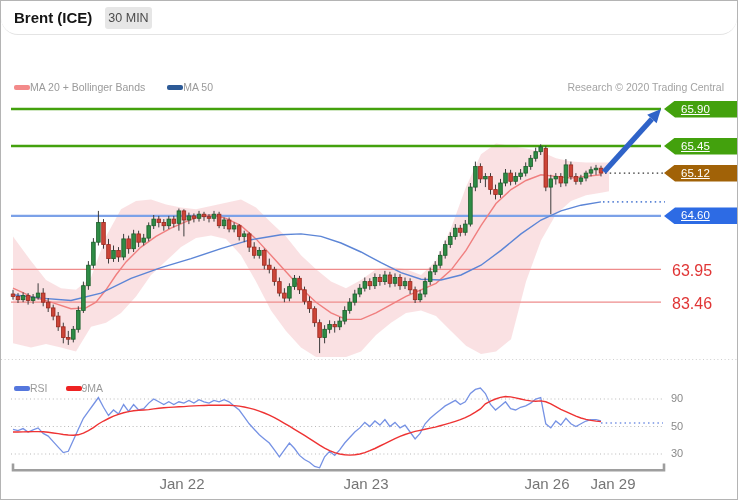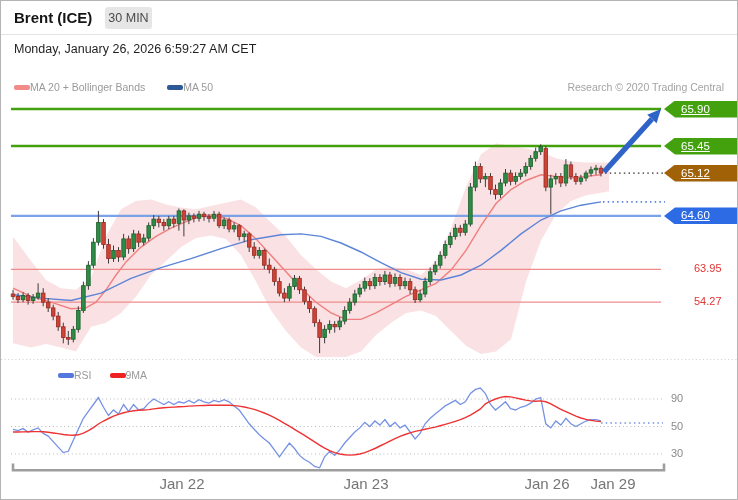--- a/index.html
+++ b/index.html
@@ -1,50 +1,49 @@
 <!DOCTYPE html>
 <html><head>
 <meta charset="utf-8">
 <style>
   html,body{margin:0;padding:0;background:#f4f4f4;}
   #app{position:relative;width:738px;height:500px;background:#fff;border:1px solid #b4b4b4;
        box-sizing:border-box;font-family:"Liberation Sans",sans-serif;overflow:hidden;}
   .header{position:absolute;top:0;left:0;right:0;height:34px;border-bottom:1px solid #e4e4e4;
-          display:flex;align-items:center;padding:0 13px;gap:13px;box-sizing:border-box;background:#fff;}
+          display:flex;align-items:center;padding:0 13px;gap:13px;box-sizing:border-box;background:#fff;border-radius:17px;}
   .title{font-size:15px;font-weight:bold;color:#151515;}
   .badge{background:#e6e6e6;color:#4a4a4a;font-size:12.5px;padding:4px 3px;border-radius:3px;cursor:default;}
   .datetime{position:absolute;top:41px;left:13px;font-size:12.5px;color:#1f1f1f;}
   .legend{position:absolute;top:80px;left:13px;display:flex;gap:22px;align-items:center;}
   .legend-item{display:flex;align-items:center;}
   .swatch{width:16px;height:5px;border-radius:2px;display:inline-block;}
   .legend-label{font-size:10.5px;color:#9a9a9a;}
   .research{position:absolute;top:80px;right:13px;font-size:10.5px;color:#a3a3a3;}
   #chart-svg{position:absolute;top:0;left:0;}
   #levels{position:absolute;inset:0;pointer-events:none;}
   .tag{position:absolute;left:663px;right:0;height:17px;line-height:17px;padding-left:17px;
        box-sizing:border-box;font-size:11.5px;color:#fff;
        clip-path:polygon(0 50%,11px 0,100% 0,100% 100%,11px 100%);text-decoration:underline;}
-  .lvl-text{position:absolute;left:693px;font-size:11px;}
-  .rsi-legend{position:absolute;top:368px;left:13px;display:flex;gap:18px;align-items:center;margin-left:44px;}
+  .lvl-text{position:absolute;left:671px;font-size:16px;}
+  .rsi-legend{position:absolute;top:381px;left:13px;display:flex;gap:18px;align-items:center;}
   .rsi-axis-label{position:absolute;left:670px;font-size:11px;color:#8a8a8a;}
   .y70{top:391px}.y50{top:419px}.y30{top:446px}
   .xl{position:absolute;top:474px;transform:translateX(-50%);font-size:15px;color:#757575;}
   .xl0{left:181px}.xl1{left:365px}.xl2{left:546px}.xl3{left:612px}
 </style>
 </head>
 <body>
 
 <div id="app">
 
   <div class="header">
     <span class="title">Brent (ICE)</span>
     <span class="badge">30 MIN</span>
   </div>
 
-  <div class="datetime">Monday, January 26, 2026 6:59:27 AM CET</div>
 
   <div class="legend">
     <div class="legend-item">
       <span class="swatch" style="background:#f38a8a"></span>
       <span class="legend-label">MA 20 + Bollinger Bands</span>
     </div>
     <div class="legend-item">
       <span class="swatch" style="background:#2d5a96"></span>
       <span class="legend-label">MA 50</span>
     </div>
@@ -309,21 +308,21 @@
       <line x1="600" y1="422.1" x2="662" y2="422.1" stroke="#7692e4" stroke-width="1.5" stroke-dasharray="1.5,3.2"></line>
       <path d="M12,462.5 L12,469.3 L663,469.3 L663,462.5" fill="none" stroke="#9e9e9e" stroke-width="2.6"></path>
     </svg>
 
   <div id="levels">
       <div class="tag" style="background: rgb(67, 161, 13); top: 99.5px;">65.90</div>
       <div class="tag" style="background: rgb(67, 161, 13); top: 136.5px;">65.45</div>
       <div class="tag" style="background: #a16207; top: 163.6px;">65.12</div>
       <div class="tag" style="background: rgb(45, 107, 228); top: 206.4px;">64.60</div>
       <div class="lvl-text" style="color: rgb(224, 53, 53); top: 261.3px;">63.95</div>
-      <div class="lvl-text" style="color: rgb(224, 53, 53); top: 294.2px;">54.27</div>
+      <div class="lvl-text" style="color: rgb(224, 53, 53); top: 294.2px;">83.46</div>
     </div>
 
   <div class="rsi-legend">
     <div class="legend-item">
       <span class="swatch" style="background:#5577dd"></span>
       <span class="legend-label">RSI</span>
     </div>
     <div class="legend-item">
       <span class="swatch" style="background:#ee2222"></span>
       <span class="legend-label">9MA</span>

